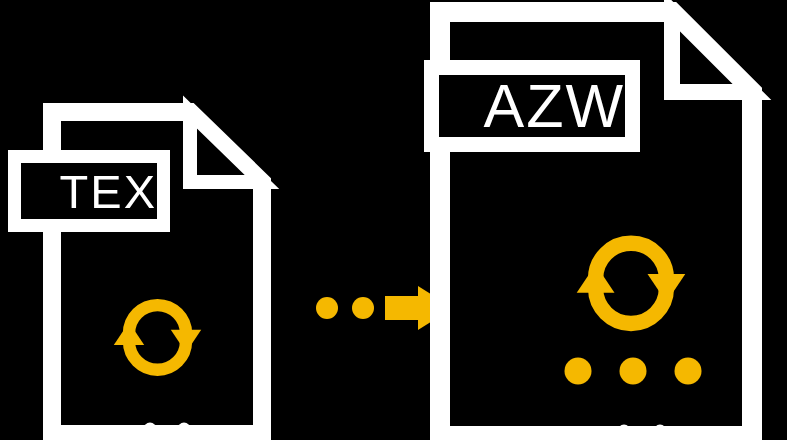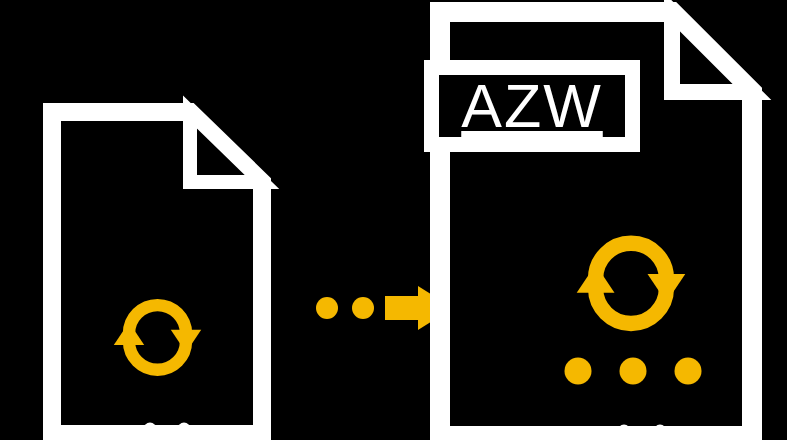--- a/index.html
+++ b/index.html
@@ -18,25 +18,24 @@
   #scene{position:absolute;left:0;top:0;}
   .file-shape{fill:var(--bg);stroke:var(--outline);stroke-linejoin:miter;}
   .accent-fill{fill:var(--accent);}
   .accent-stroke{stroke:var(--accent);fill:none;}
   .white-dot{fill:var(--outline);}
   .label-box{
     position:absolute;
     box-sizing:border-box;
     background:var(--bg);
     border:13px solid var(--outline);
-    display:flex;align-items:center;justify-content:center;
+    display:flex;align-items:center;justify-content:flex-end;
     color:var(--outline);
     letter-spacing:2px;
     line-height:1;
-    text-decoration:underline;
   }
   #source-label-box{
     left:8px;top:150px;width:162px;height:82px;
     font-size:47px;
   }
   #target-label-box{
     left:424px;top:60px;width:216px;height:92px;
     border-width:15px;
     font-size:61px;
   }
@@ -85,18 +84,21 @@
         <circle class="accent-fill" cx="578" cy="371" r="13.5"></circle>
         <circle class="accent-fill" cx="633" cy="371" r="13.5"></circle>
         <circle class="accent-fill" cx="688" cy="371" r="13.5"></circle>
       </g>
 
       <circle class="white-dot" cx="624" cy="431" r="6.5"></circle>
       <circle class="white-dot" cx="660" cy="431" r="6.5"></circle>
     </g>
   </svg>
 
+  <div id="source-label-box" class="label-box">
+    <span>TEX</span>
+  </div>
 
   <div id="target-label-box" class="label-box">
     <span>AZW</span>
   </div>
 
 </div>
 
 </body></html>

